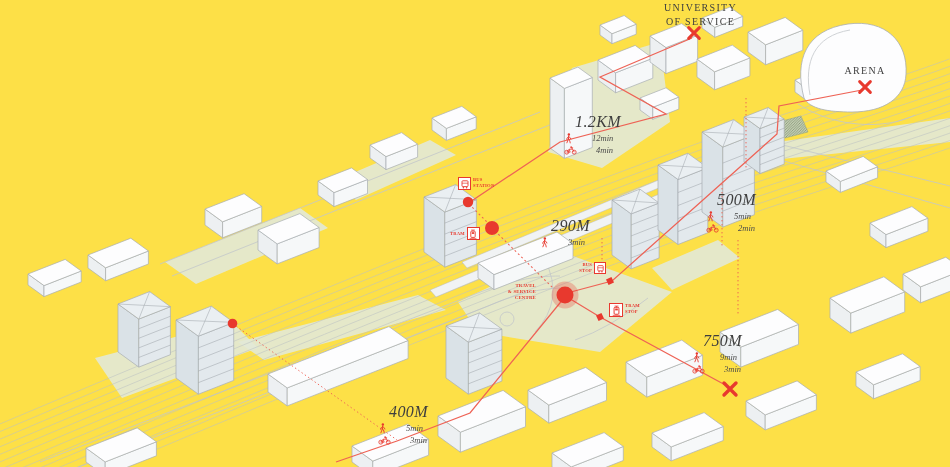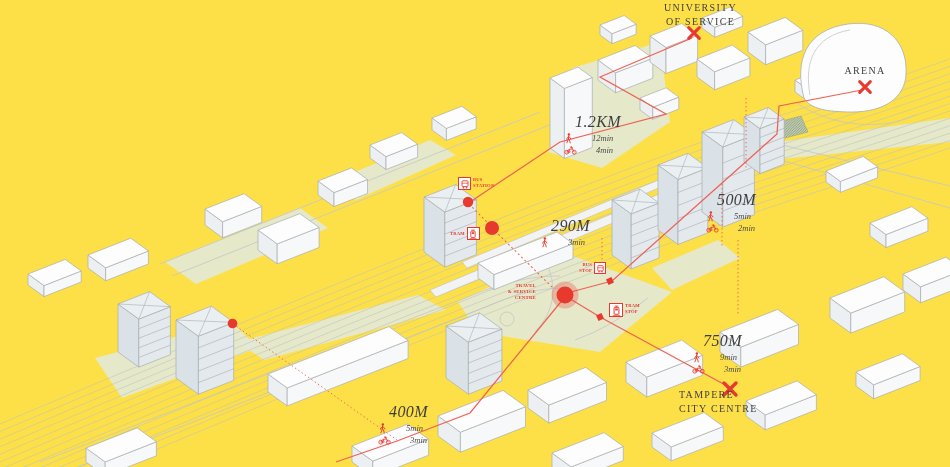--- a/index.html
+++ b/index.html
@@ -384,24 +384,20 @@
   <div class="dest ctr" style="left:834px;top:64px;width:62px;">
     <div>ARENA</div>
   </div>
   <svg class="xm" style="left:857px;top:79px;" width="16" height="16">
       <use href="#xmark"></use>
     </svg>
 
   <svg class="xm" style="left:721px;top:380px;" width="18" height="18">
       <use href="#xmark"></use>
     </svg>
-  <div class="dest" style="left:679px;top:388px;">
-    <div>TAMPERE</div>
-    <div>CITY CENTRE</div>
-  </div>
 
   <div class="dist" style="left:564px;top:114px;">
     <div class="dval">1.2KM</div>
     <div class="drow">
         <svg width="9" height="11">
           <use href="#walk"></use>
         </svg>
       <span>12min</span>
       </div>
     <div class="drow">

